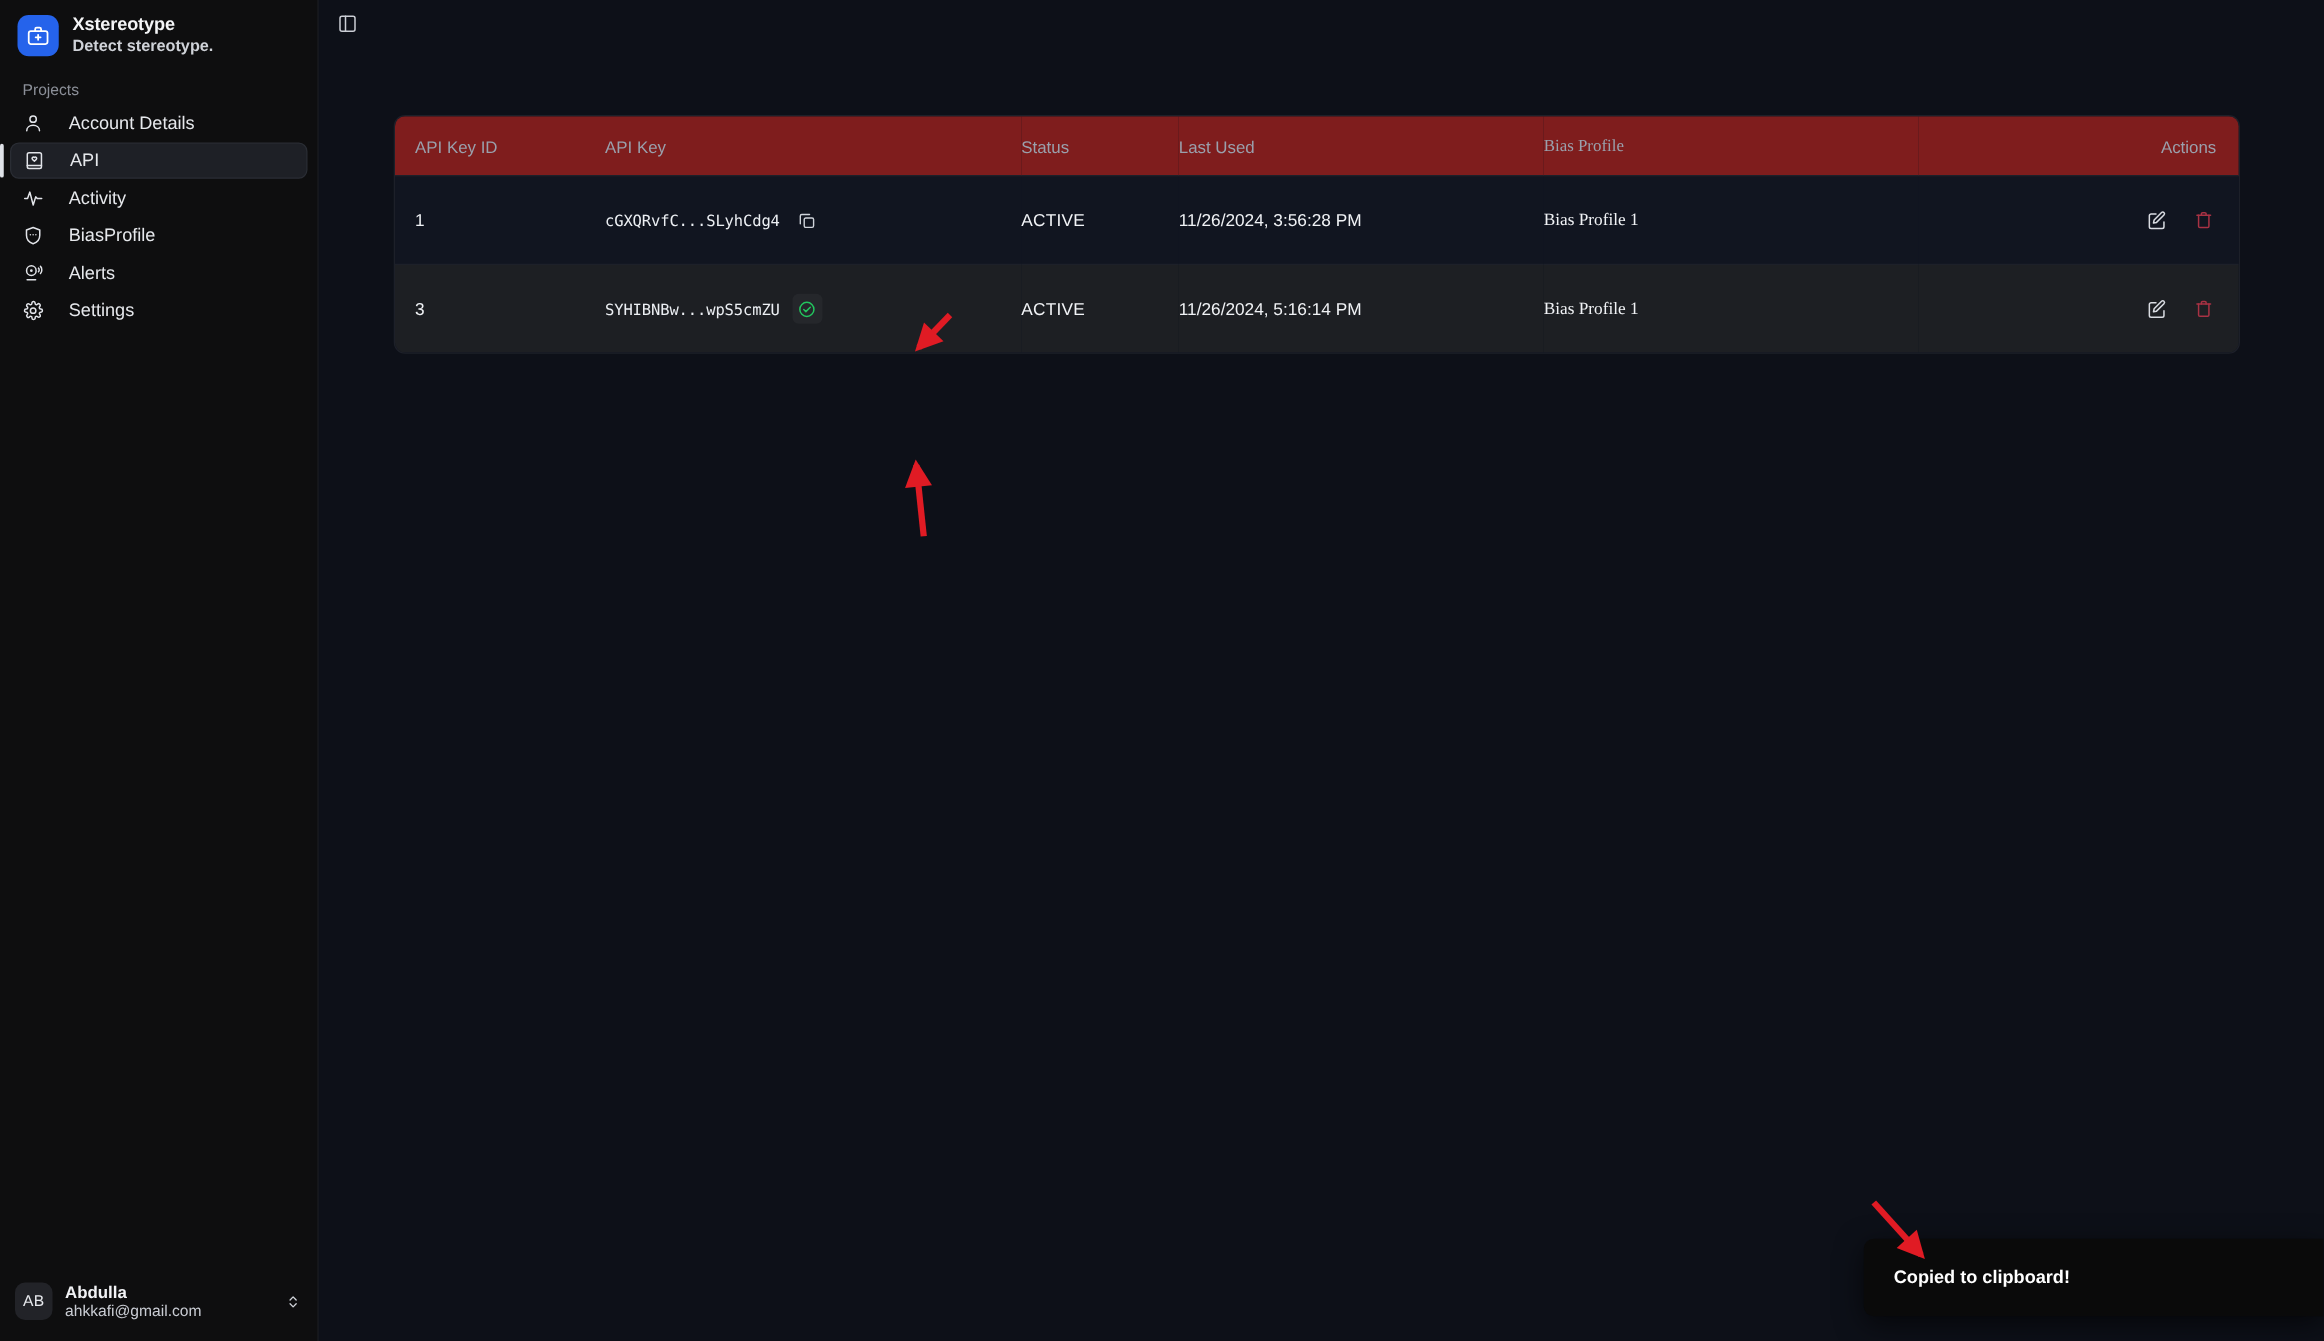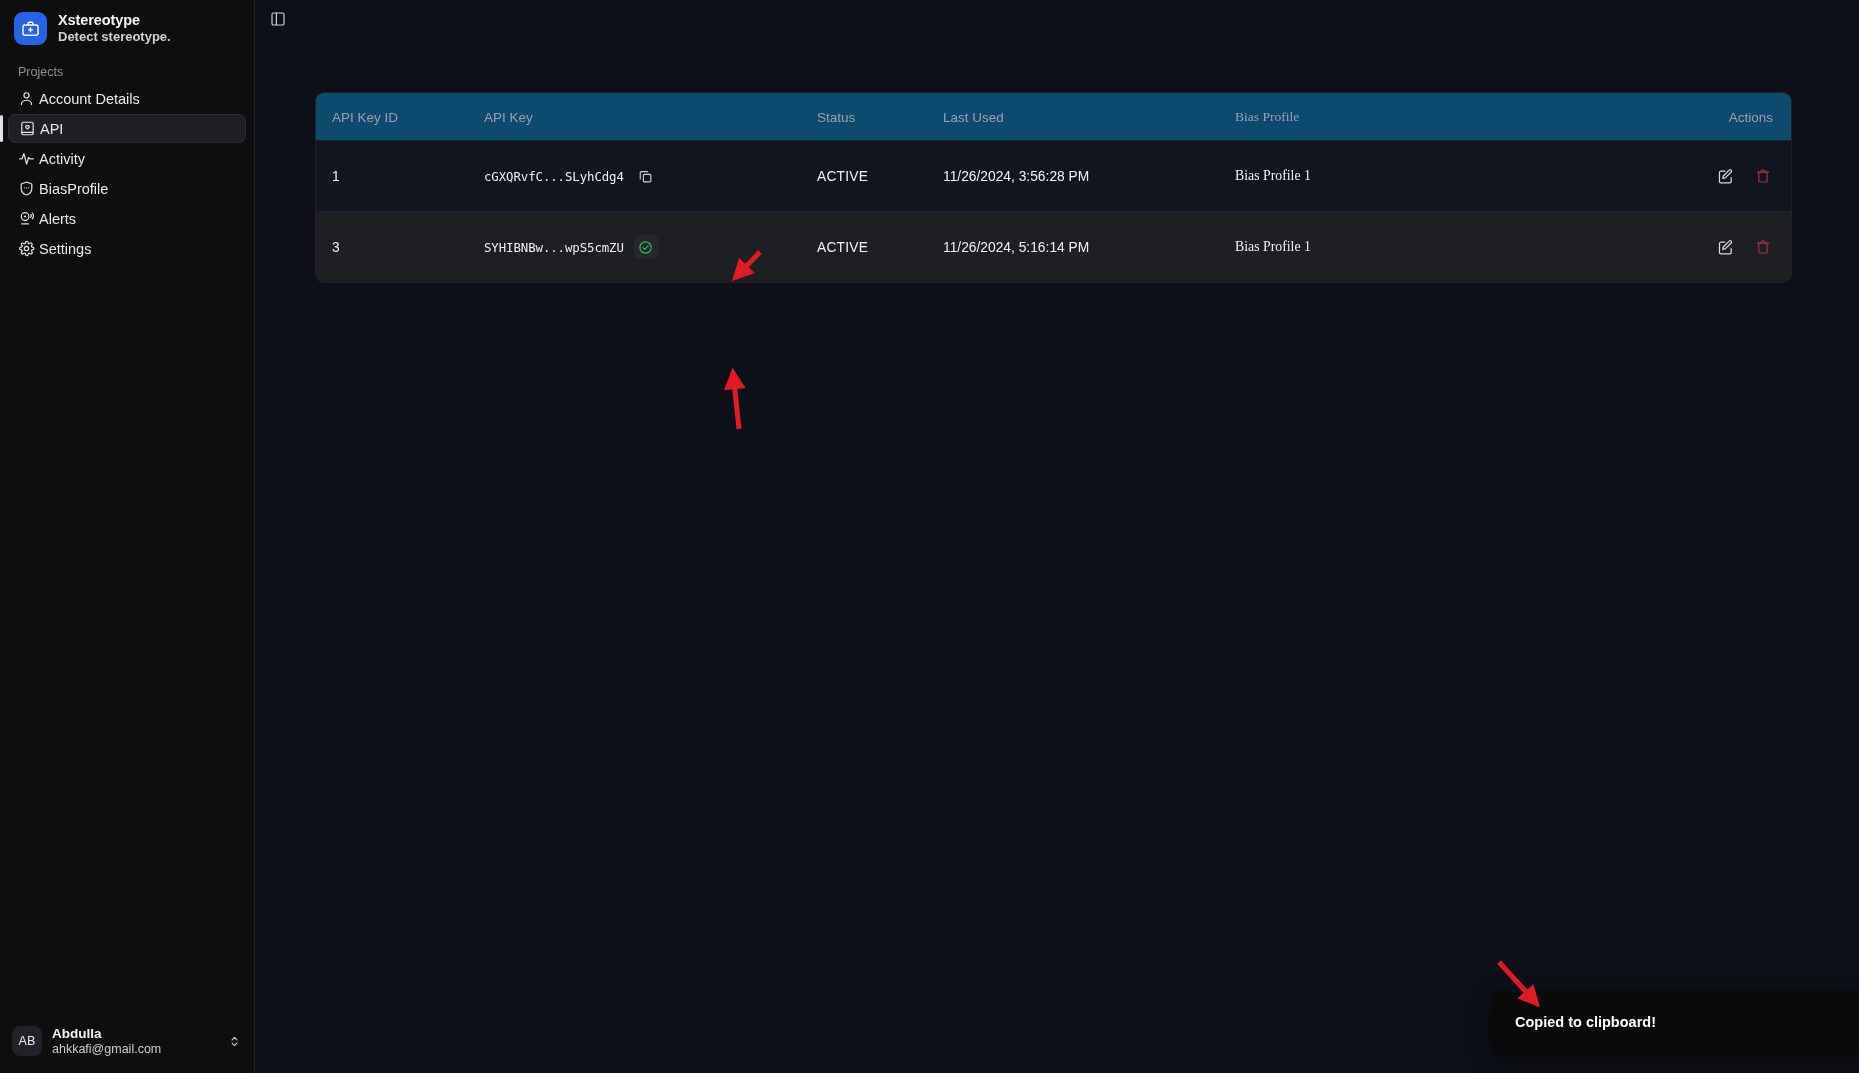--- a/index.html
+++ b/index.html
@@ -60,21 +60,21 @@
   }
   .nav-section-label {
     font-size: 12.5px;
     color: #8b8f98;
     padding: 10px 18px 5px 18px;
   }
   .nav { display: flex; flex-direction: column; gap: 1px; padding: 0 8px; }
   .nav-item {
     display: flex;
     align-items: center;
-    gap: 4px;
+    gap: 20px;
     height: 29px;
     padding: 0 10px;
     border-radius: 7px;
     color: #e6e8ec;
     font-size: 14.5px;
     cursor: pointer;
     position: relative;
   }
   .nav-item.active {
     background: #1e2026;
@@ -172,21 +172,21 @@
     overflow: hidden;
     background: #111520;
   }
   table { width: 100%; border-collapse: collapse; table-layout: fixed; }
   thead th {
     text-align: left;
     font-size: 13.5px;
     font-weight: normal;
     color: #9aa0ac;
     padding: 16px 0 15px 0;
-    background: #0c4a6e;
+    background: #7f1d1d;
     border-bottom: 1px solid #1d2029;
   }
   tbody td {
     font-size: 13.8px;
     color: #f0f2f5;
     padding: 23px 0 23px 0;
     border-bottom: 1px solid #1d2029;
     vertical-align: middle;
   }
   tbody tr.row-plain { background: #111520; }

